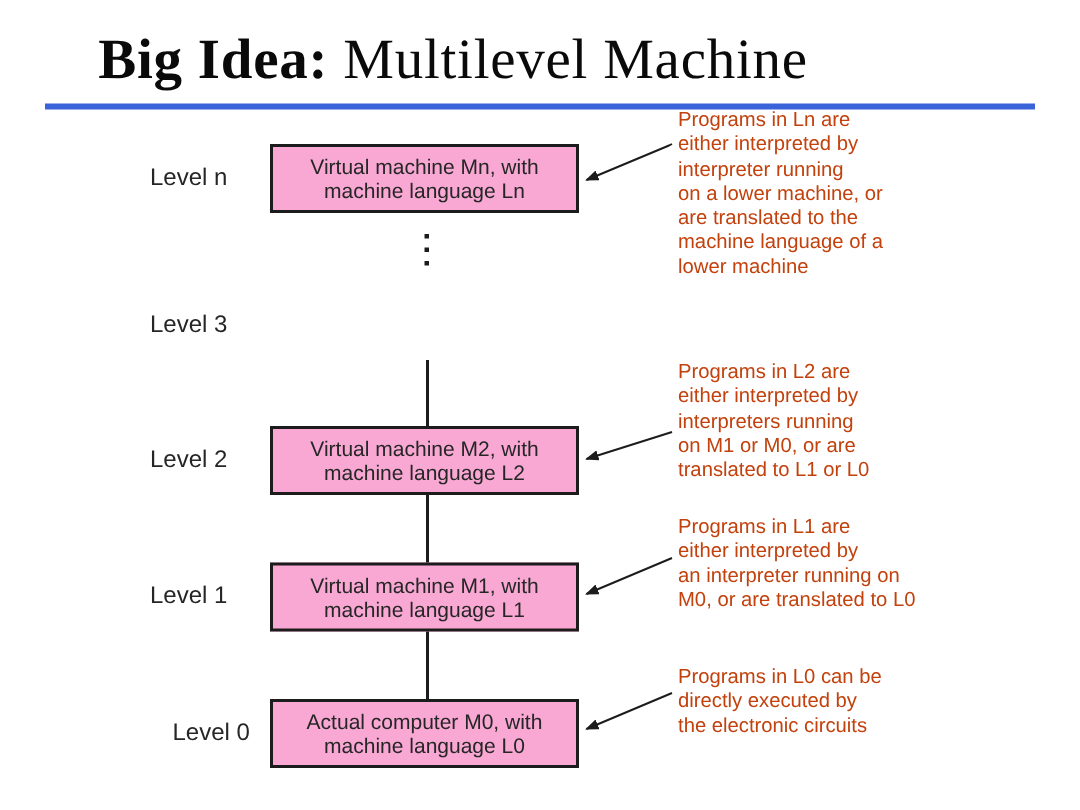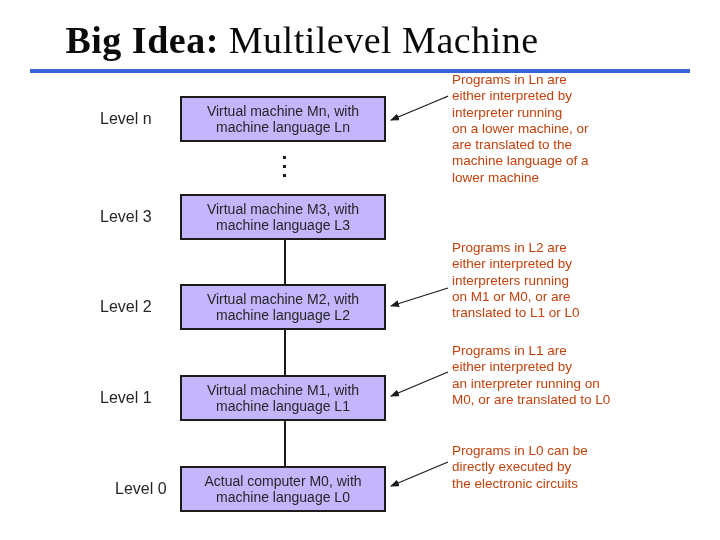--- a/index.html
+++ b/index.html
@@ -54,21 +54,21 @@
   .pos-label-3 { top: 390px; }
   .pos-label-4 { top: 481px; margin-left: 15px; }
 
   
   .mbox {
     position: absolute;
     left: 180px;
     width: 206px;
     height: 46px;
     border: 2px solid #1c1c1c;
-    background: #c4b5fd;
+    background: #f9a8d4;
     box-sizing: border-box;
     display: flex;
     align-items: center;
     justify-content: center;
     text-align: center;
   }
   .mbox .mbox-text {
     font-size: 14px;
     line-height: 16.5px;
     color: #262626;
@@ -141,24 +141,20 @@
 
   <div class="level-label pos-label-0">Level n</div>
   <div class="level-label pos-label-1">Level 3</div>
   <div class="level-label pos-label-2">Level 2</div>
   <div class="level-label pos-label-3">Level 1</div>
   <div class="level-label pos-label-4">Level 0</div>
 
   <div class="mbox pos-box-0">
     <span class="mbox-text">Virtual machine Mn, with
 machine language Ln</span>
-  </div>
-  <div class="mbox pos-box-1">
-    <span class="mbox-text">Virtual machine M3, with
-machine language L3</span>
   </div>
   <div class="mbox pos-box-2">
     <span class="mbox-text">Virtual machine M2, with
 machine language L2</span>
   </div>
   <div class="mbox pos-box-3">
     <span class="mbox-text">Virtual machine M1, with
 machine language L1</span>
   </div>
   <div class="mbox pos-box-4">

